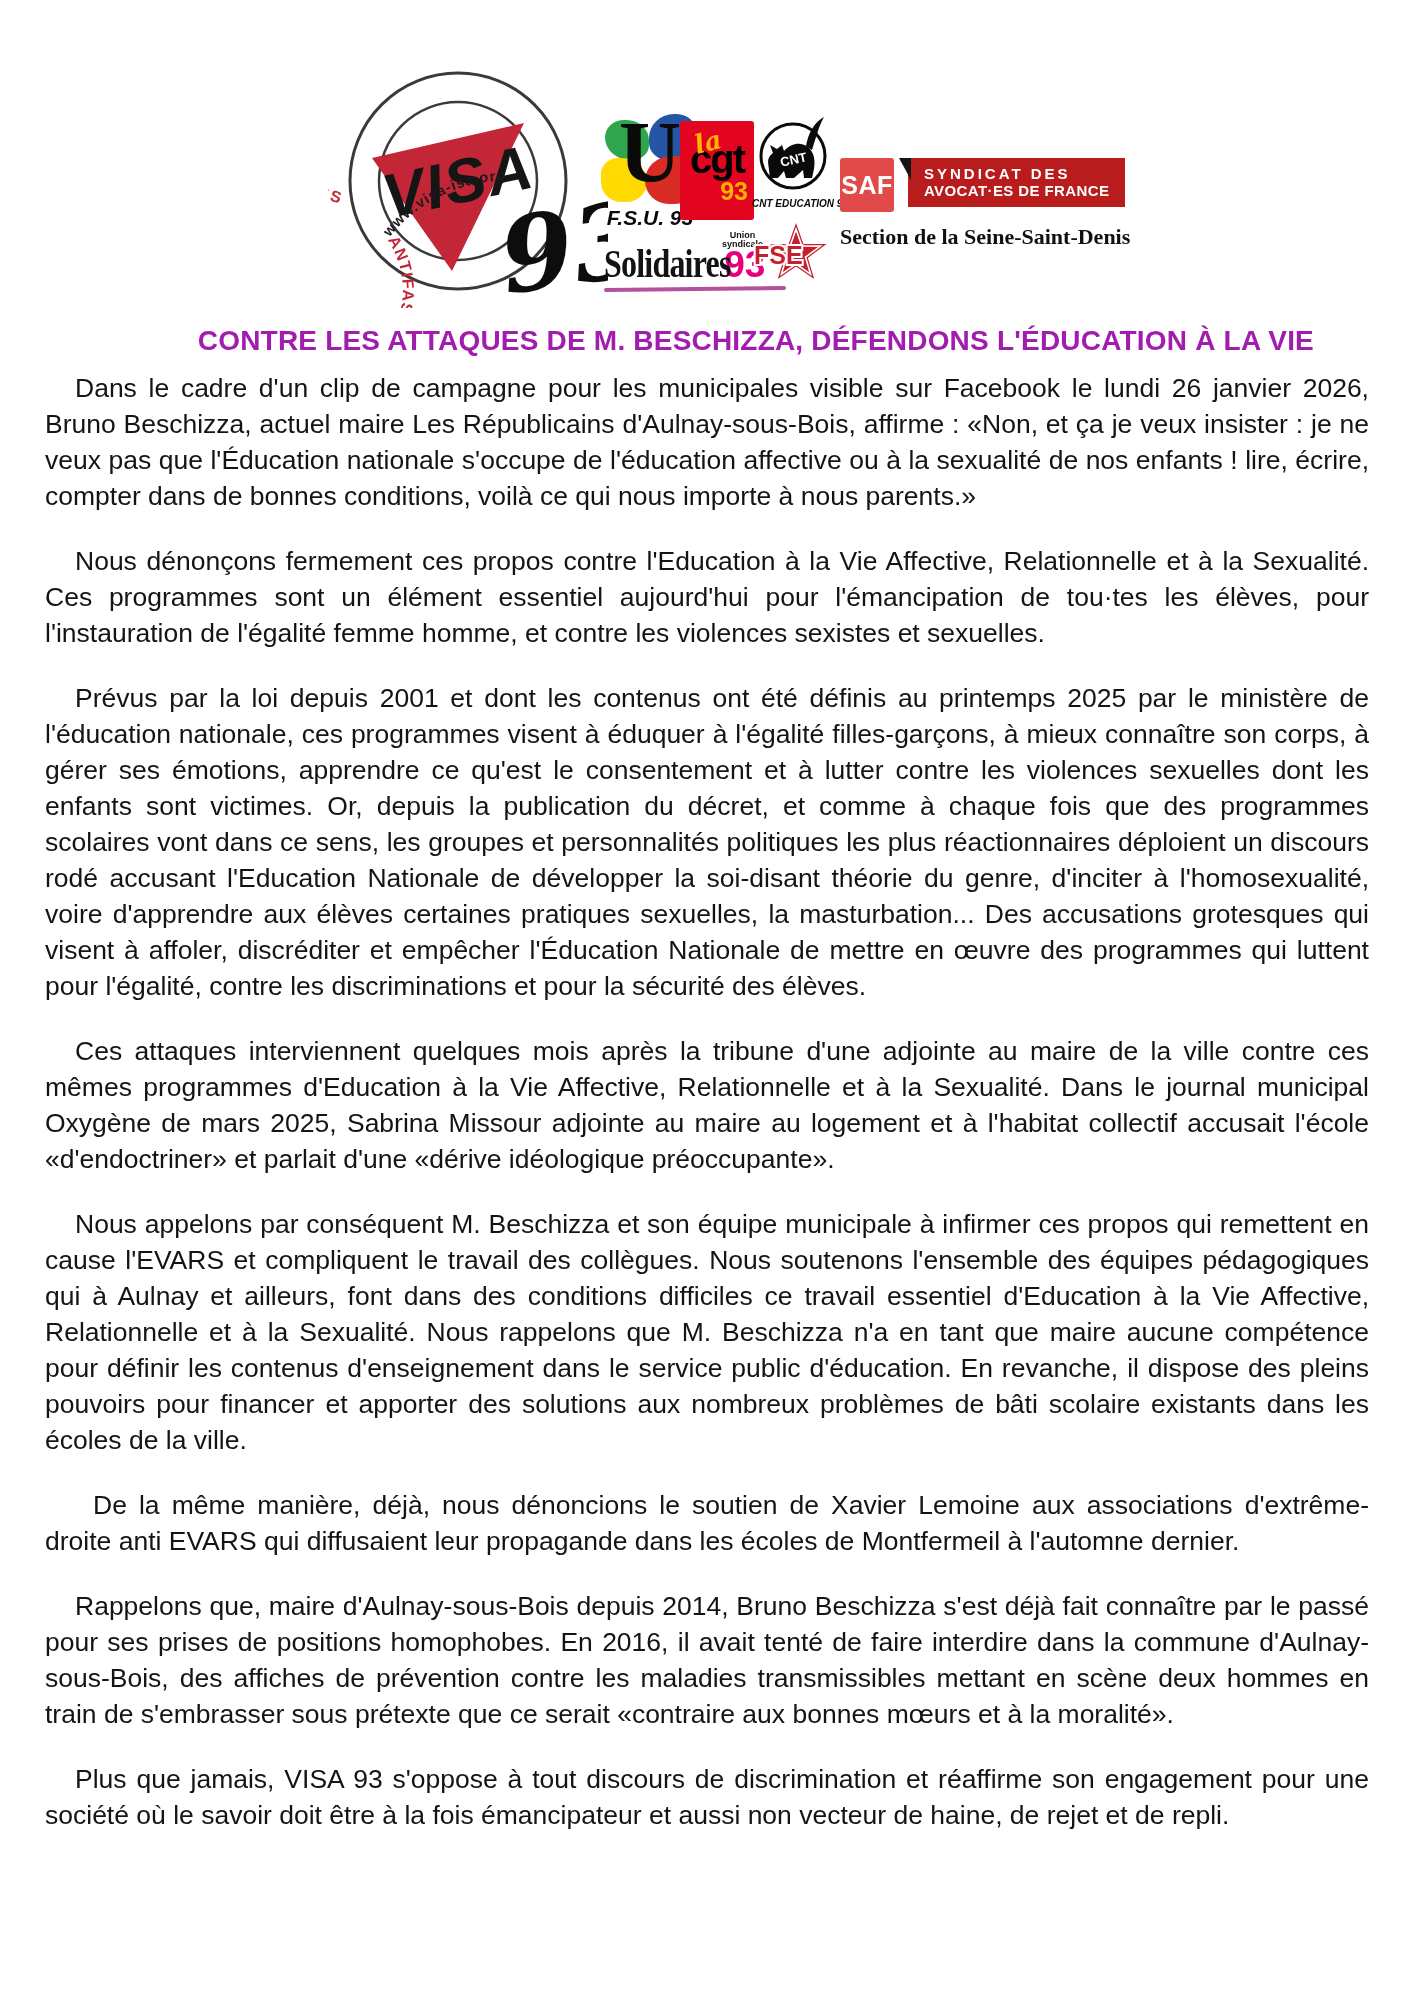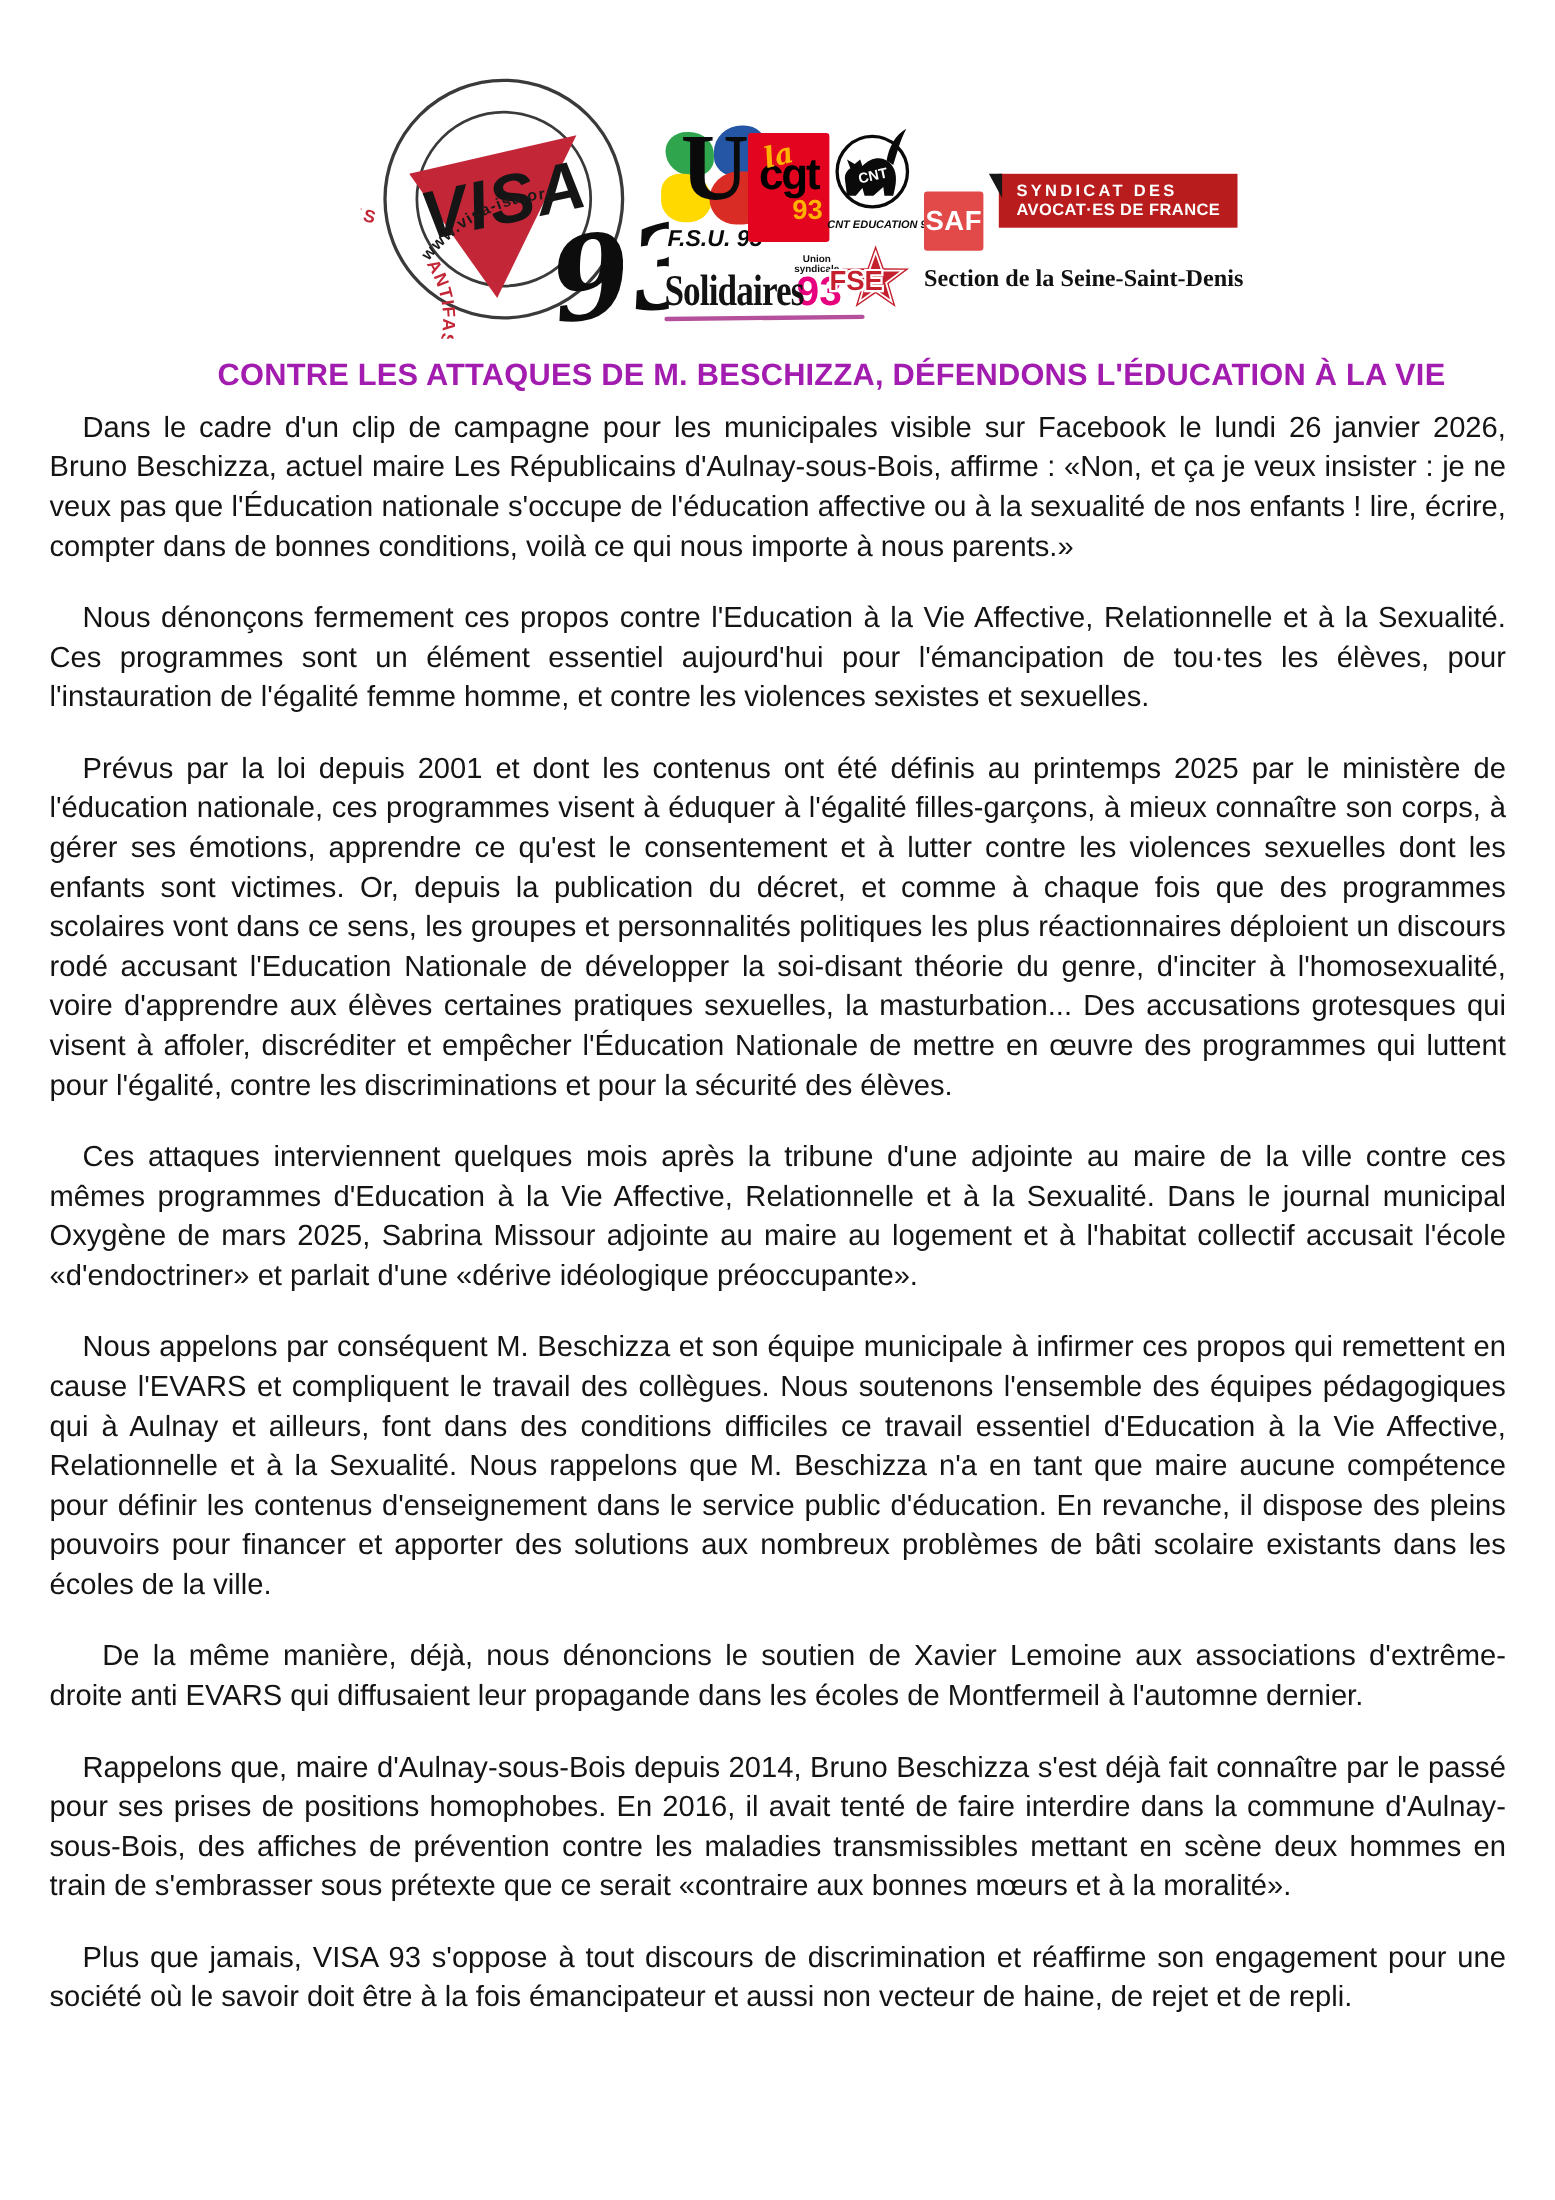--- a/index.html
+++ b/index.html
@@ -51,21 +51,21 @@
   }
 
   .cnt-logo { position: absolute; left: 752px; top: 110px; width: 86px; text-align: center; }
   .cnt-label { margin-top: 0px; font-weight: bold; font-style: italic; font-size: 10px; color: #0a0a0a; white-space: nowrap; }
 
   .saf-block { position: absolute; left: 840px; top: 158px; }
   .saf-row { display: flex; align-items: flex-start; }
   .saf-square {
     width: 54px; height: 54px; background: #e24a4a; border-radius: 3px;
     display: flex; align-items: center; justify-content: center;
-    color: #ffffff; font-weight: bold; font-size: 25px; letter-spacing: 0.5px; margin-top: 16px;
+    color: #ffffff; font-weight: bold; font-size: 25px; letter-spacing: 0.5px;
   }
   .saf-bubble {
     position: relative; margin-left: 14px; background: #b91c1c; color: #ffffff;
     padding: 7px 16px 8px; min-width: 160px;
   }
   .saf-bubble:before {
     content: ""; position: absolute; left: -9px; top: 0;
     border-top: 22px solid #161616; border-left: 12px solid transparent;
   }
   .saf-line1 { font-weight: bold; font-size: 15px; letter-spacing: 3px; white-space: nowrap; }

